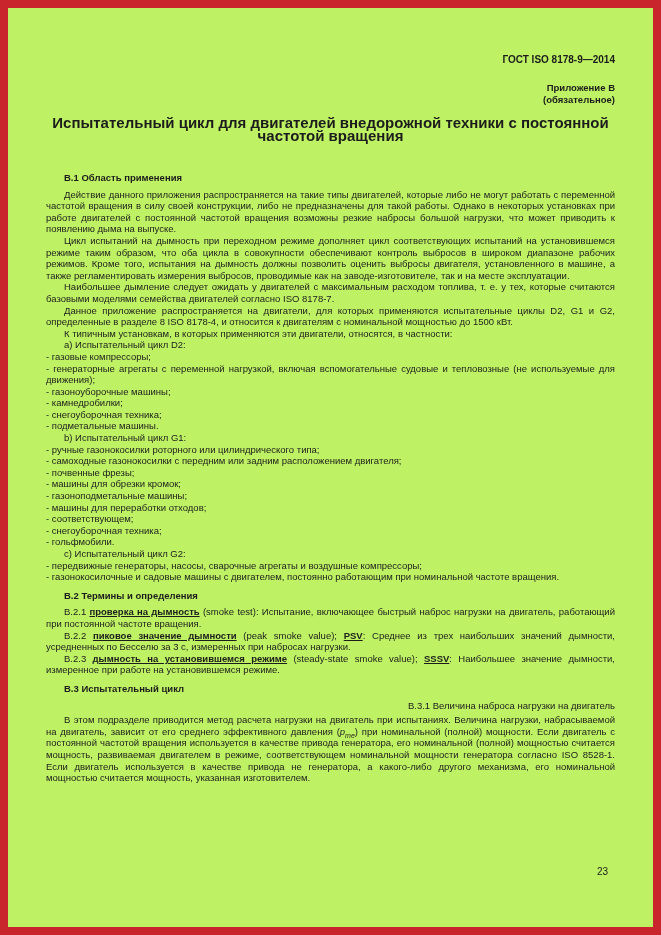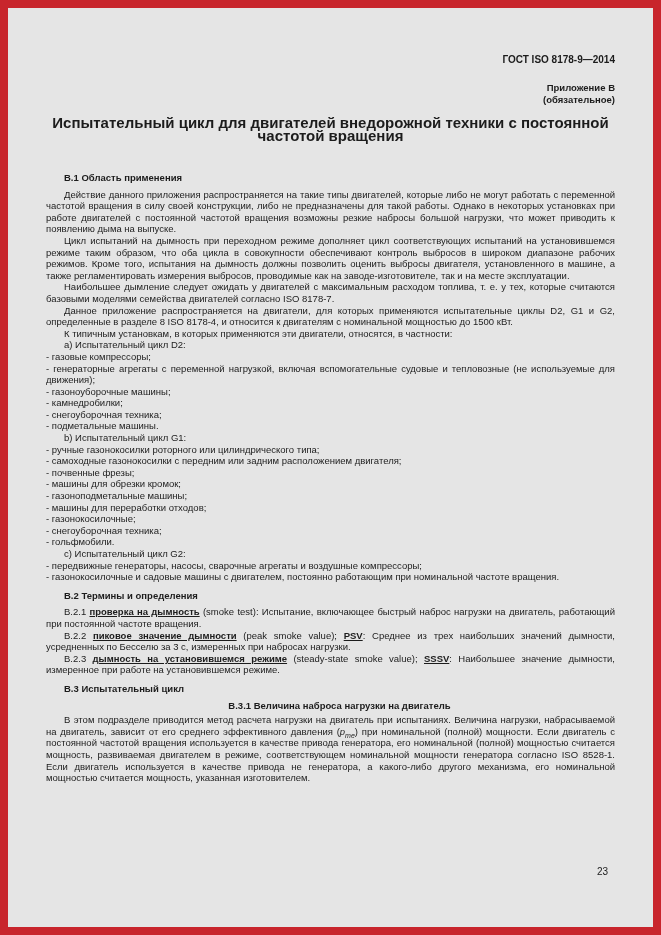--- a/index.html
+++ b/index.html
@@ -7,21 +7,21 @@
     padding: 0;
     background: #ffffff;
     font-family: "Liberation Sans", sans-serif;
   }
   .page {
     position: relative;
     width: 661px;
     height: 935px;
     box-sizing: border-box;
     border: 8px solid #c8252c;
-    background: #e5e5e5;
+    background: #bef264;
     overflow: hidden;
   }
   .inner {
     position: relative;
     box-sizing: border-box;
     height: 100%;
     padding: 46px 38px 0 38px;
     color: #1c1c1c;
   }
   .std-ref {
@@ -49,24 +49,24 @@
     line-height: 11.6px;
   }
   .doc-body p { margin: 0; }
   .section-heading {
     font-weight: bold;
     text-indent: 18px;
     margin: 7px 0 5px 0 !important;
     text-align: left;
   }
   .sub-heading {
-    font-weight: bold;
+    font-weight: normal;
     text-indent: 18px;
     margin: 1px 0 3px 0 !important;
-    text-align: center;
+    text-align: right;
   }
   .paragraph, .term-paragraph {
     text-indent: 18px;
     text-align: justify;
   }
   .list-label {
     text-indent: 18px;
     text-align: left;
   }
   .list-item {
@@ -105,21 +105,21 @@
         <p class="list-item">- камнедробилки;</p>
         <p class="list-item">- снегоуборочная техника;</p>
         <p class="list-item">- подметальные машины.</p>
         <p class="list-label">b) Испытательный цикл G1:</p>
         <p class="list-item">- ручные газонокосилки роторного или цилиндрического типа;</p>
         <p class="list-item">- самоходные газонокосилки с передним или задним расположением двигателя;</p>
         <p class="list-item">- почвенные фрезы;</p>
         <p class="list-item">- машины для обрезки кромок;</p>
         <p class="list-item">- газоноподметальные машины;</p>
         <p class="list-item">- машины для переработки отходов;</p>
-        <p class="list-item">- газонокосилочные;</p>
+        <p class="list-item">- соответствующем;</p>
         <p class="list-item">- снегоуборочная техника;</p>
         <p class="list-item">- гольфмобили.</p>
         <p class="list-label">c) Испытательный цикл G2:</p>
         <p class="list-item">- передвижные генераторы, насосы, сварочные агрегаты и воздушные компрессоры;</p>
         <p class="list-item">- газонокосилочные и садовые машины с двигателем, постоянно работающим при номинальной частоте вращения.</p>
         <p class="section-heading">В.2 Термины и определения</p>
         <p class="term-paragraph"><span>В.2.1 </span><span class="b">проверка на дымность</span><span> (smoke test): Испытание, включающее быстрый наброс нагрузки на двигатель, работающий при постоянной частоте вращения.</span></p>
         <p class="term-paragraph"><span>В.2.2 </span><span class="b">пиковое значение дымности</span><span> (peak smoke value); </span><span class="b">PSV</span><span>: Среднее из трех наибольших значений дымности, усредненных по Бесселю за 3 с, измеренных при набросах нагрузки.</span></p>
         <p class="term-paragraph"><span>В.2.3 </span><span class="b">дымность на установившемся режиме</span><span> (steady-state smoke value); </span><span class="b">SSSV</span><span>: Наибольшее значение дымности, измеренное при работе на установившемся режиме.</span></p>
         <p class="section-heading">В.3 Испытательный цикл</p>

